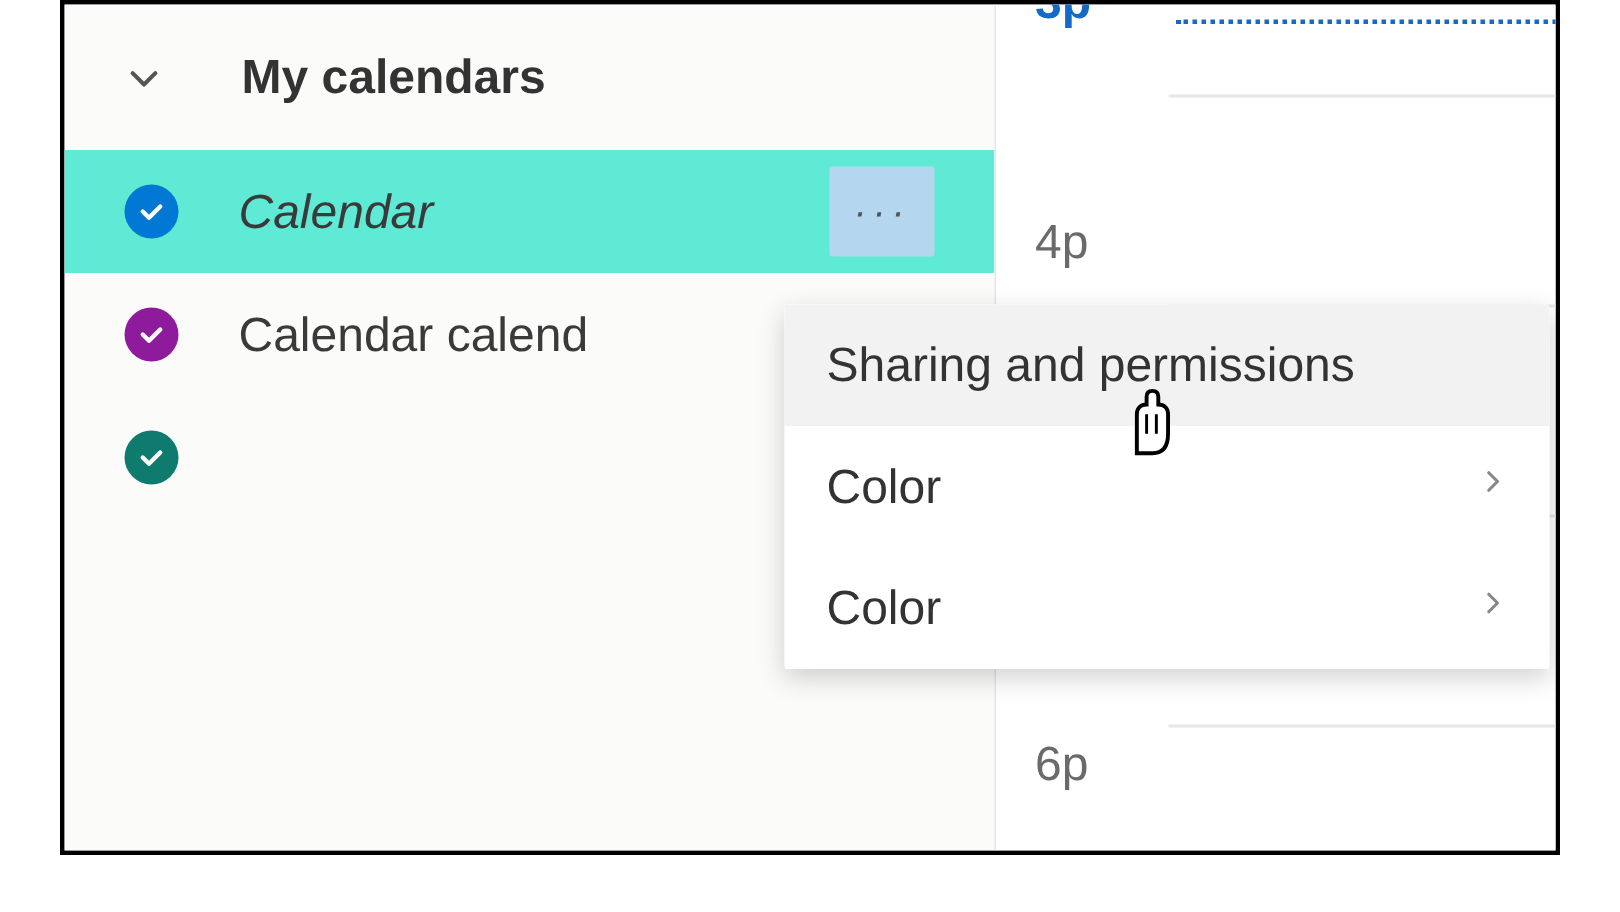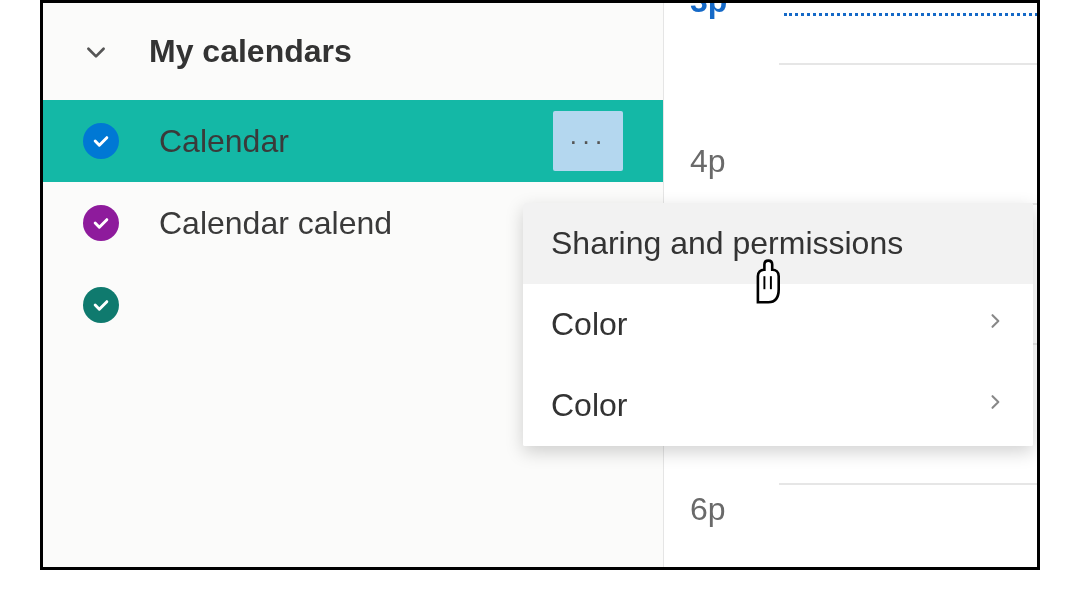--- a/index.html
+++ b/index.html
@@ -25,21 +25,21 @@
     left: 0;
     top: 0;
     width: 620px;
     height: 100%;
     background: #fbfbfa;
     padding-top: 10px;
   }
   .section-header {
     display: flex;
     align-items: center;
-    gap: 40px;
+    gap: 52px;
     padding: 20px 30px 30px 40px;
   }
   .chevron-down {
     width: 26px;
     height: 26px;
   }
   .section-title {
     font-size: 32px;
     font-weight: 700;
     color: #333;
@@ -52,21 +52,22 @@
     display: flex;
     align-items: center;
     gap: 40px;
     padding: 18px 30px 18px 40px;
     font-size: 32px;
     color: #3a3a3a;
     position: relative;
     height: 82px;
   }
   .cal-item.hovered {
-    background: #14b8a6;
+    background: #5eead4;
+    font-style: italic;
   }
   .check-circle {
     width: 36px;
     height: 36px;
     border-radius: 50%;
     display: flex;
     align-items: center;
     justify-content: center;
     flex-shrink: 0;
   }

